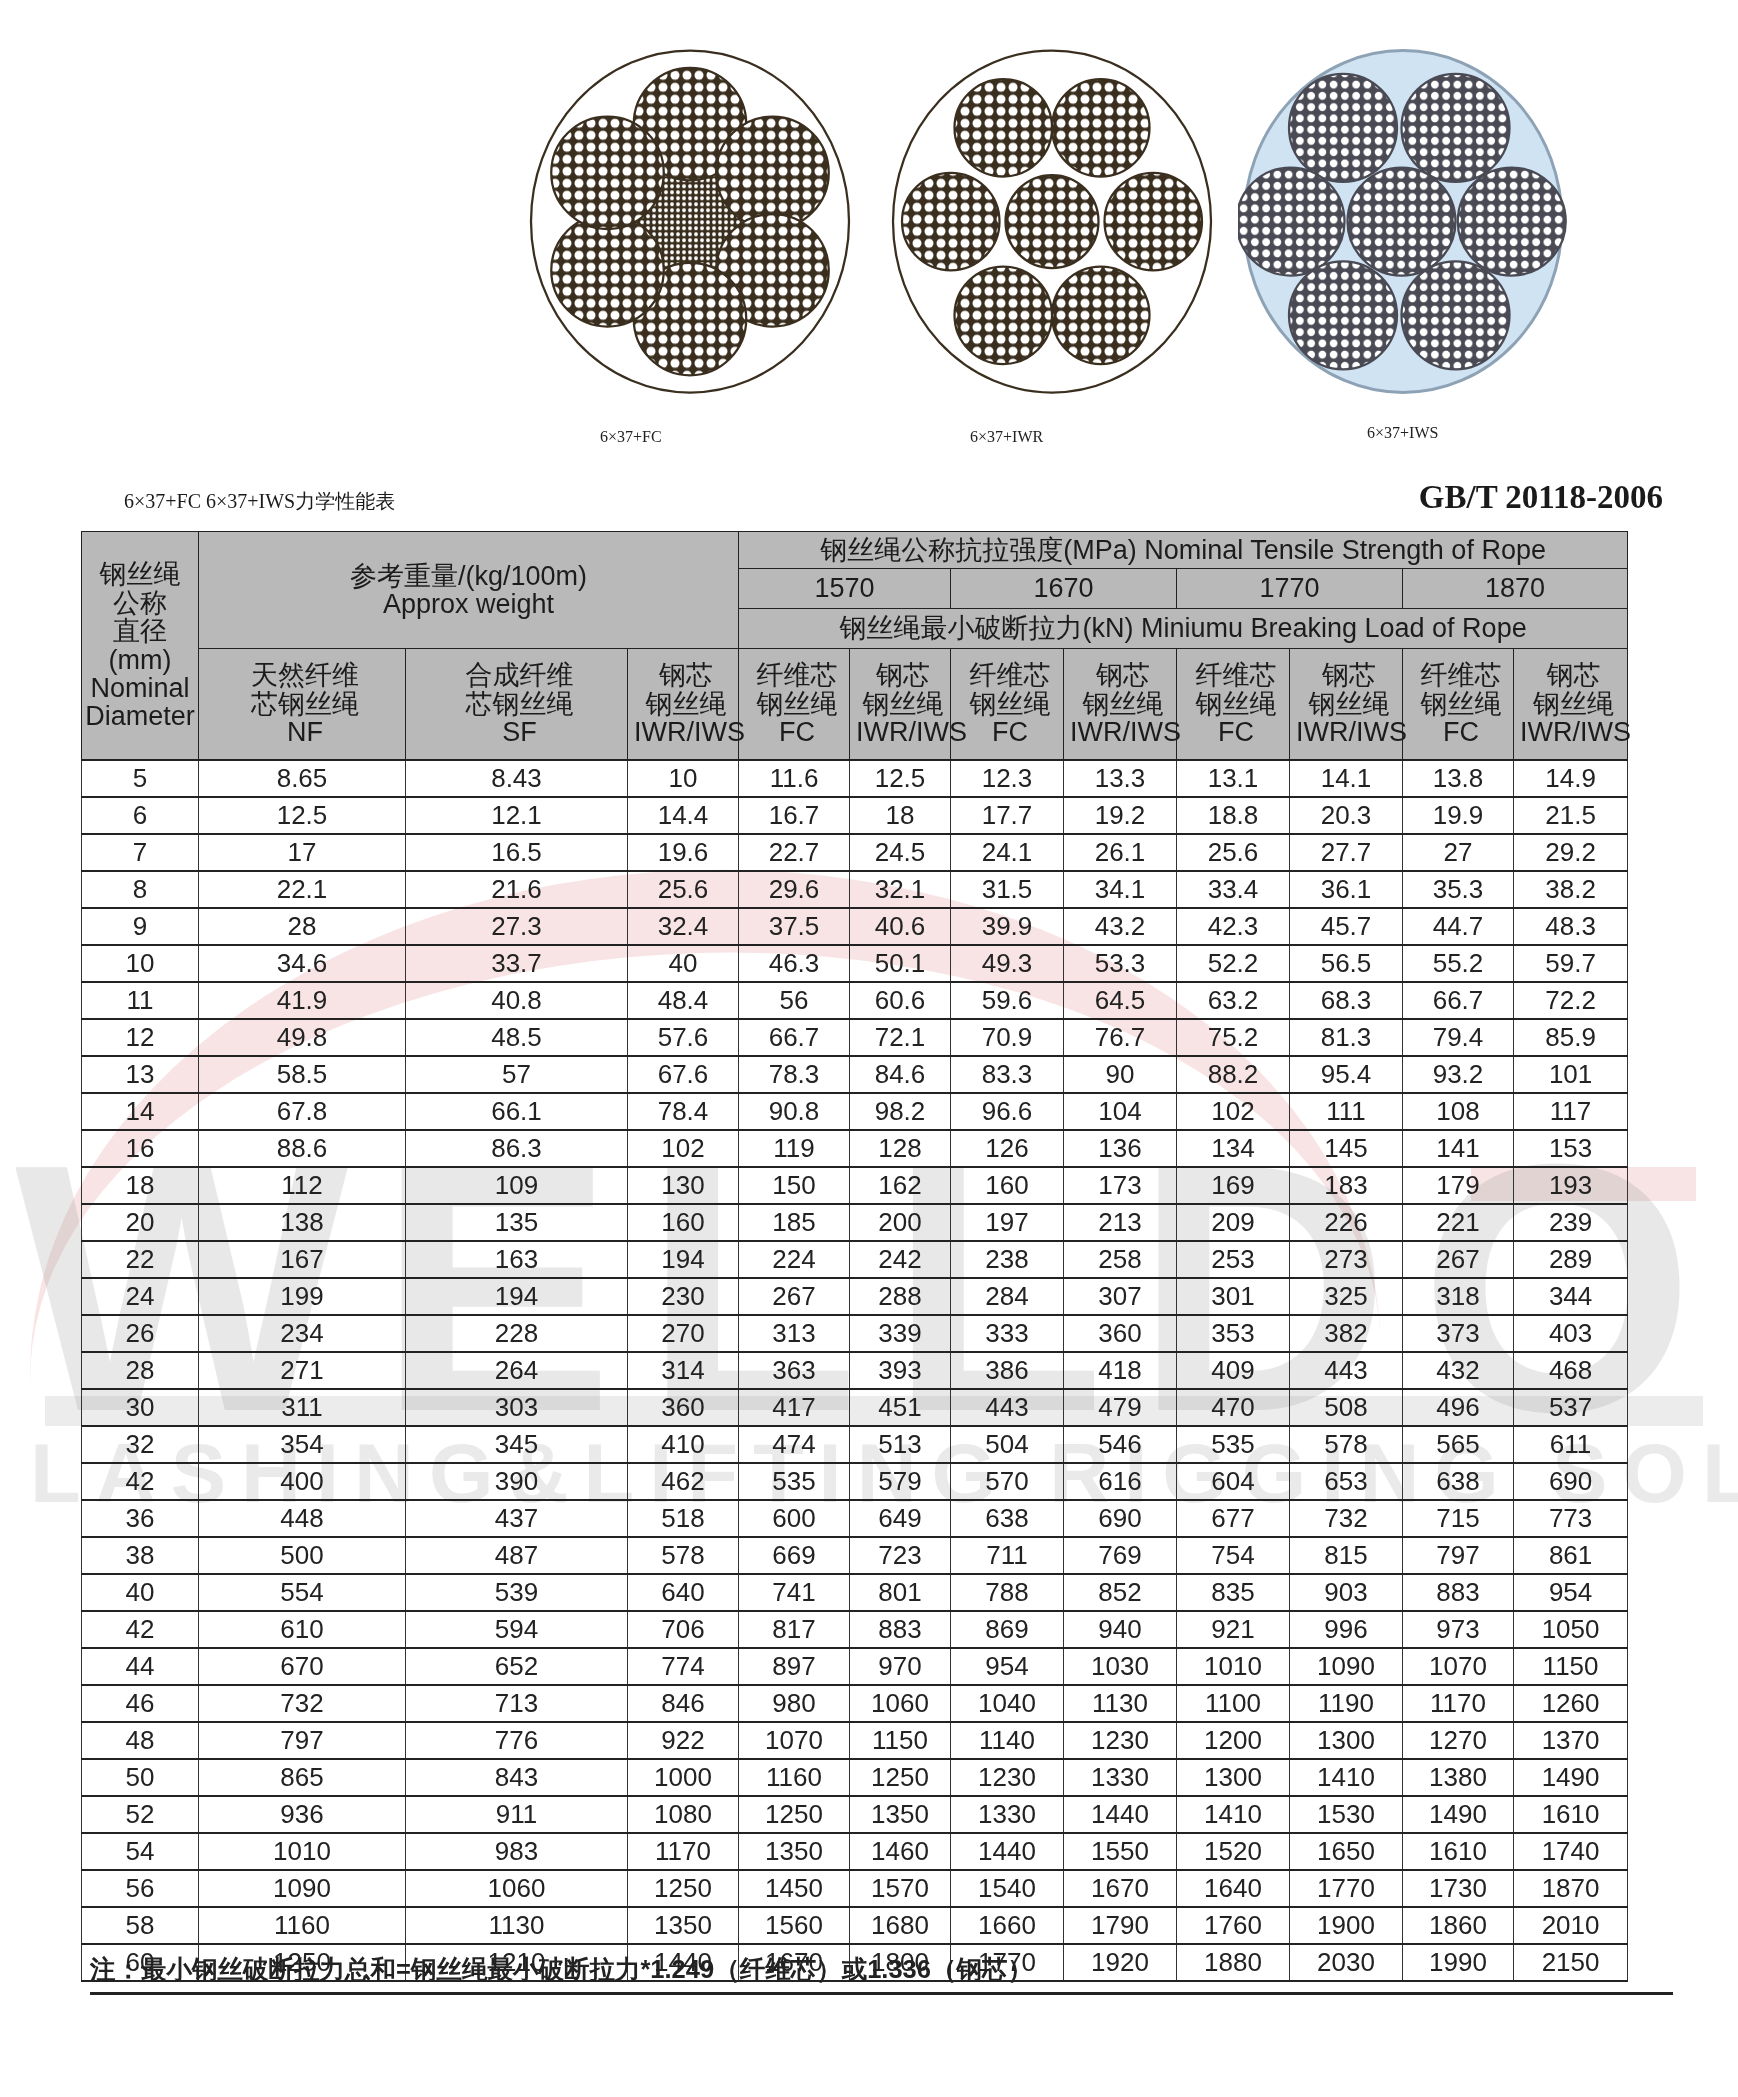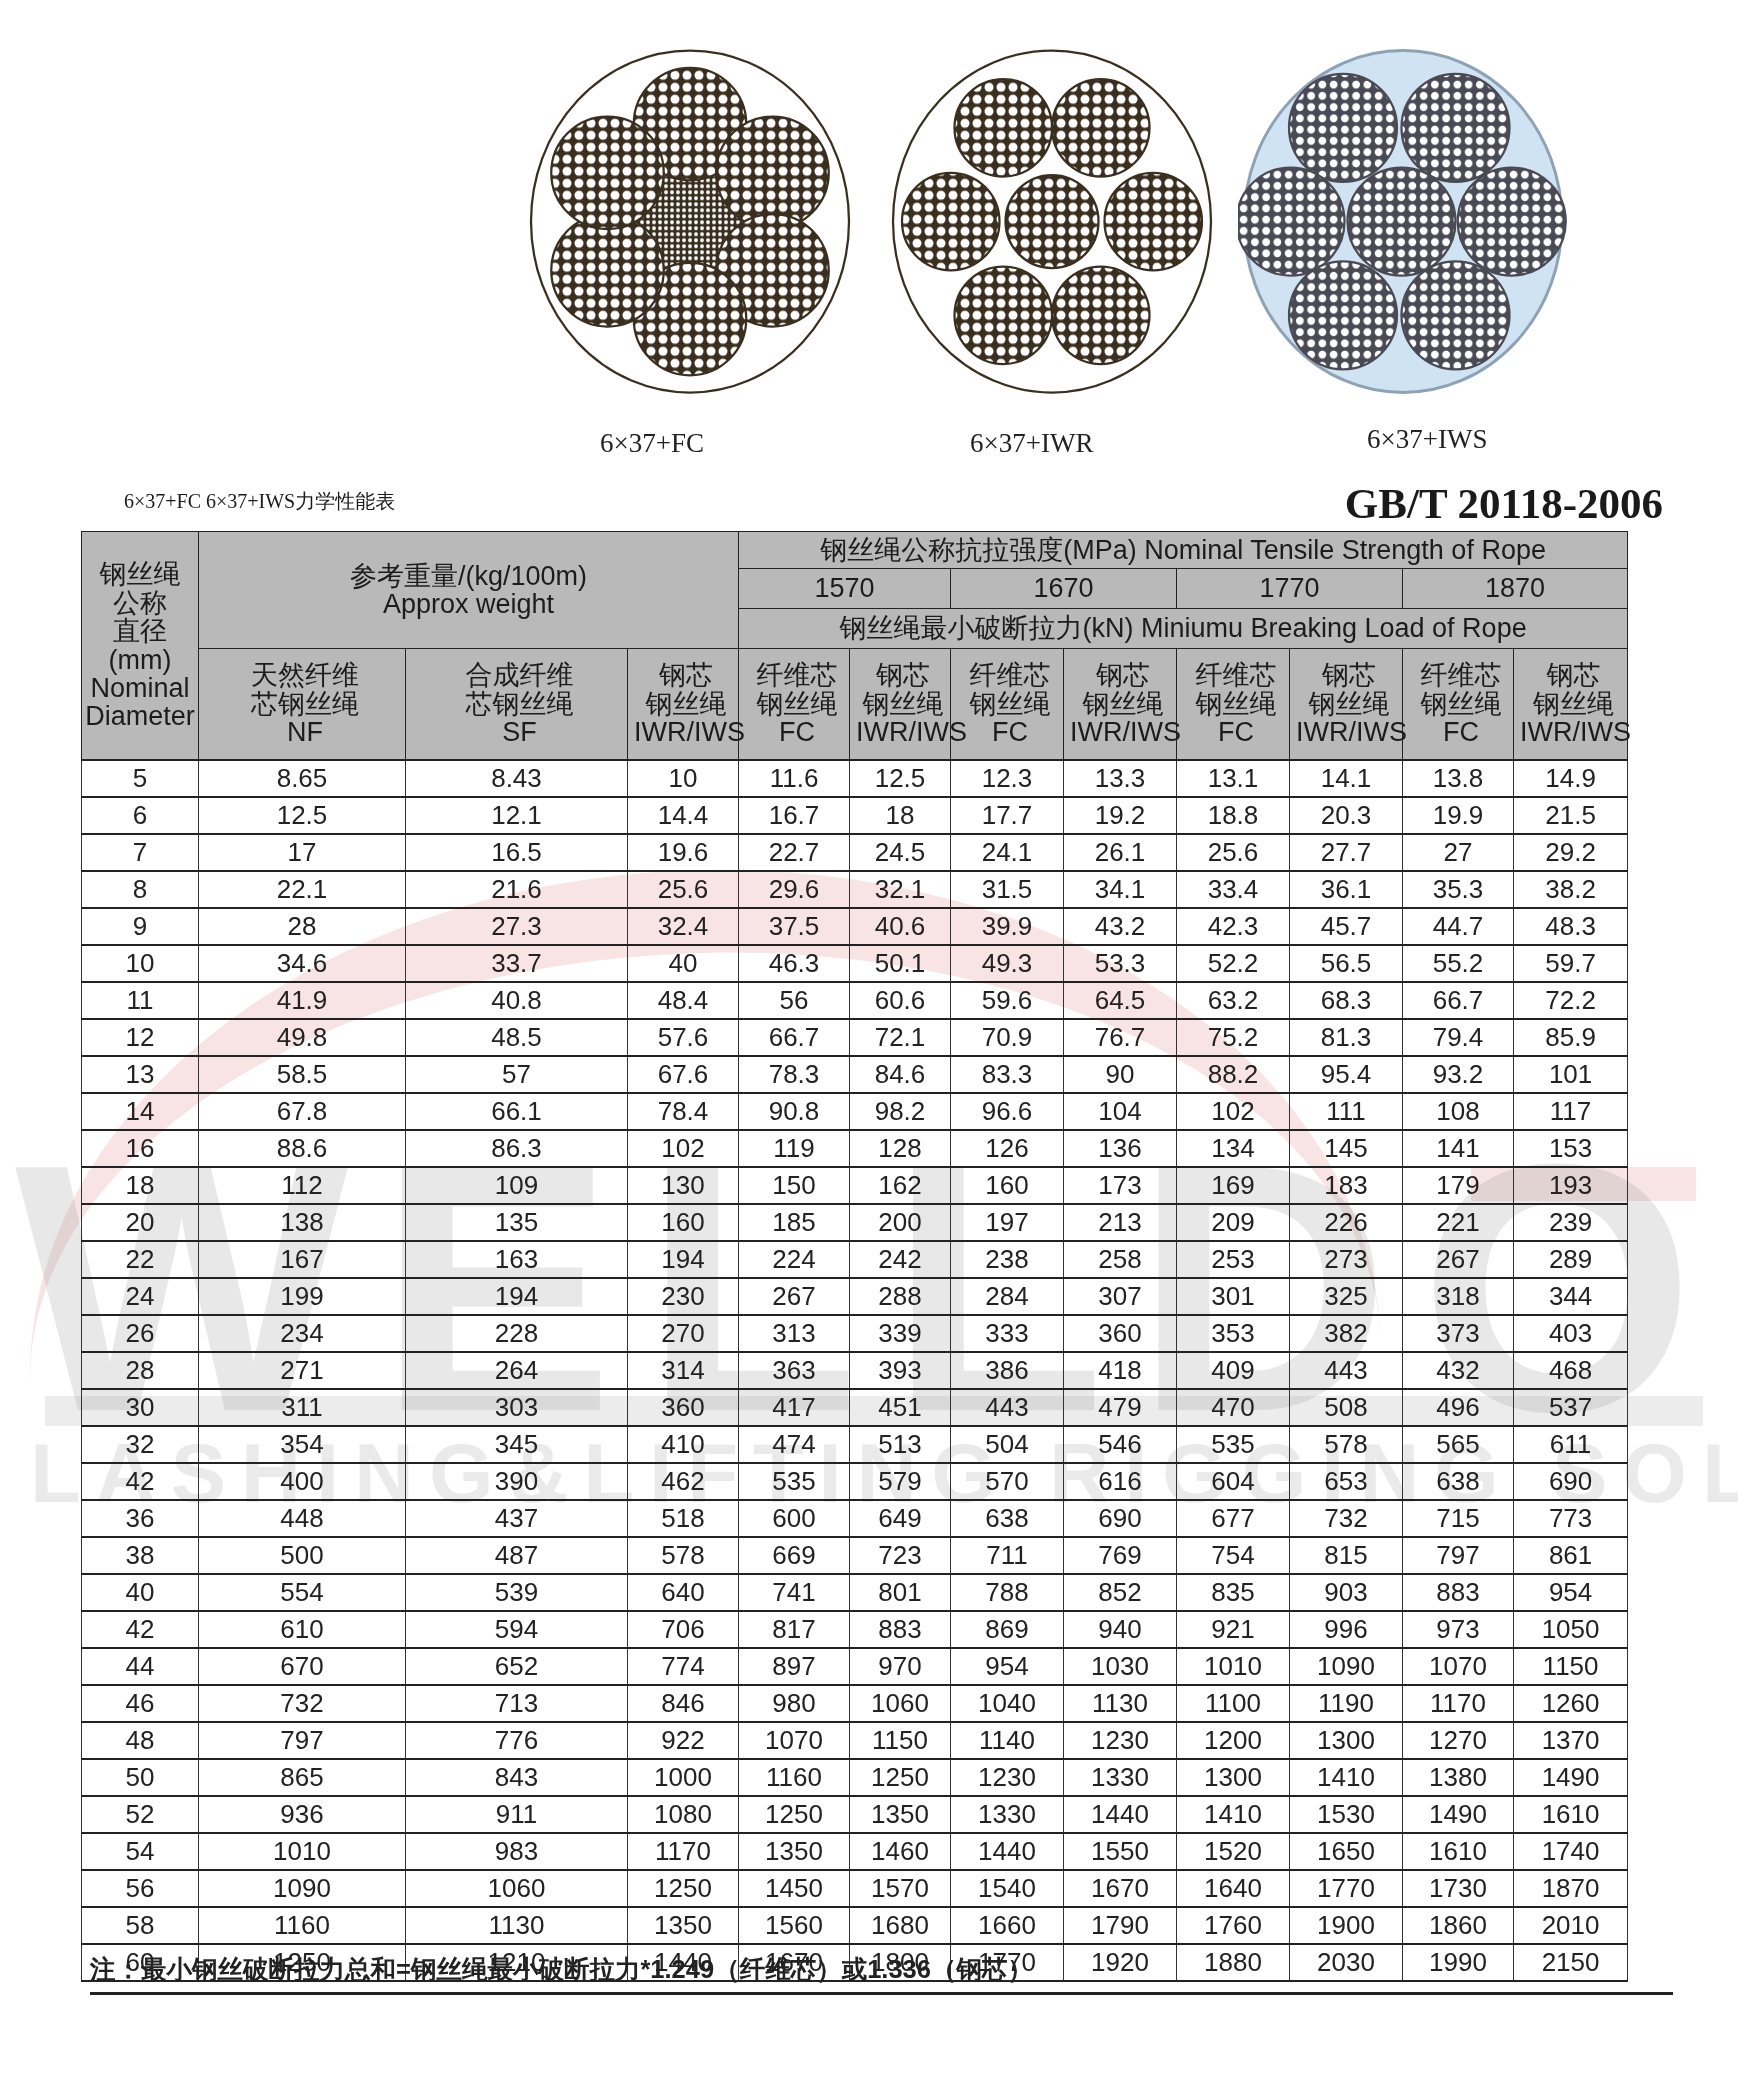--- a/index.html
+++ b/index.html
@@ -7,24 +7,24 @@
   .wm { position:absolute; pointer-events:none; z-index:0; }
   .wm-arc { left:30px; top:870px; width:1351px; height:901px; border-radius:50%; border-top:83px solid rgba(214,90,90,0.16); border-left:0; border-right:0; border-bottom:0; transform:rotate(-2deg); }
   .wm-big { left:15px; top:1111px; font-family:"Liberation Sans", sans-serif; font-weight:bold; font-size:353px; letter-spacing:30px; color:rgba(150,150,150,0.22); line-height:1; white-space:nowrap; }
   .wm-bar { left:45px; top:1396px; width:1658px; height:30px; background:rgba(150,150,150,0.18); }
   .wm-sub { left:30px; top:1426px; font-weight:bold; font-size:83px; letter-spacing:15px; color:rgba(150,150,150,0.2); white-space:nowrap; }
   .wm-red { left:1471px; top:1167px; width:225px; height:34px; background:rgba(214,90,90,0.16); }
 
   .figures { position:absolute; left:0; top:0; width:1739px; height:465px; z-index:1; }
   .fig { position:absolute; top:45px; width:330px; }
   .fig svg { display:block; }
-  .fig-label { position:absolute; top:428px; font-family:"Liberation Serif", serif; font-size:27px; color:#222; white-space:nowrap; }
+  .fig-label { position:absolute; top:428px; font-family:"Liberation Serif", serif; font-size:16px; color:#222; white-space:nowrap; }
 
   .title-left { position:absolute; left:80px; top:488px; font-family:"Liberation Serif", serif; font-size:20px; z-index:2;margin-left:44px; }
-  .title-right { position:absolute; right:76px; top:479px; font-family:"Liberation Serif", serif; font-weight:bold; font-size:43px; z-index:2; }
+  .title-right { position:absolute; right:76px; top:479px; font-family:"Liberation Serif", serif; font-weight:bold; font-size:33px; z-index:2; }
 
   table.spec { position:absolute; left:81px; top:531px; width:1330px; border-collapse:collapse; z-index:2; table-layout:fixed; }
   table.spec td, table.spec th { border:1.5px solid #222; text-align:center; padding:0; font-weight:normal; }
   table.spec th { background:#b9b9b9; color:#1c1c1c; font-size:27px; line-height:1.05; }
   table.spec thead tr.r0 th { height:36px; }
   table.spec thead tr.r1 th { height:39px; }
   table.spec thead tr.r2 th { height:39px; }
   table.spec thead tr.r3 th { height:110px;padding-left:6px; }
   table.spec tbody td { height:35px; font-size:26px; color:#222; background:transparent; }
   table.spec tbody tr td { border-left:1.1px solid #333; border-right:1.1px solid #333; border-top:2.3px solid #222; border-bottom:2.3px solid #222; }

